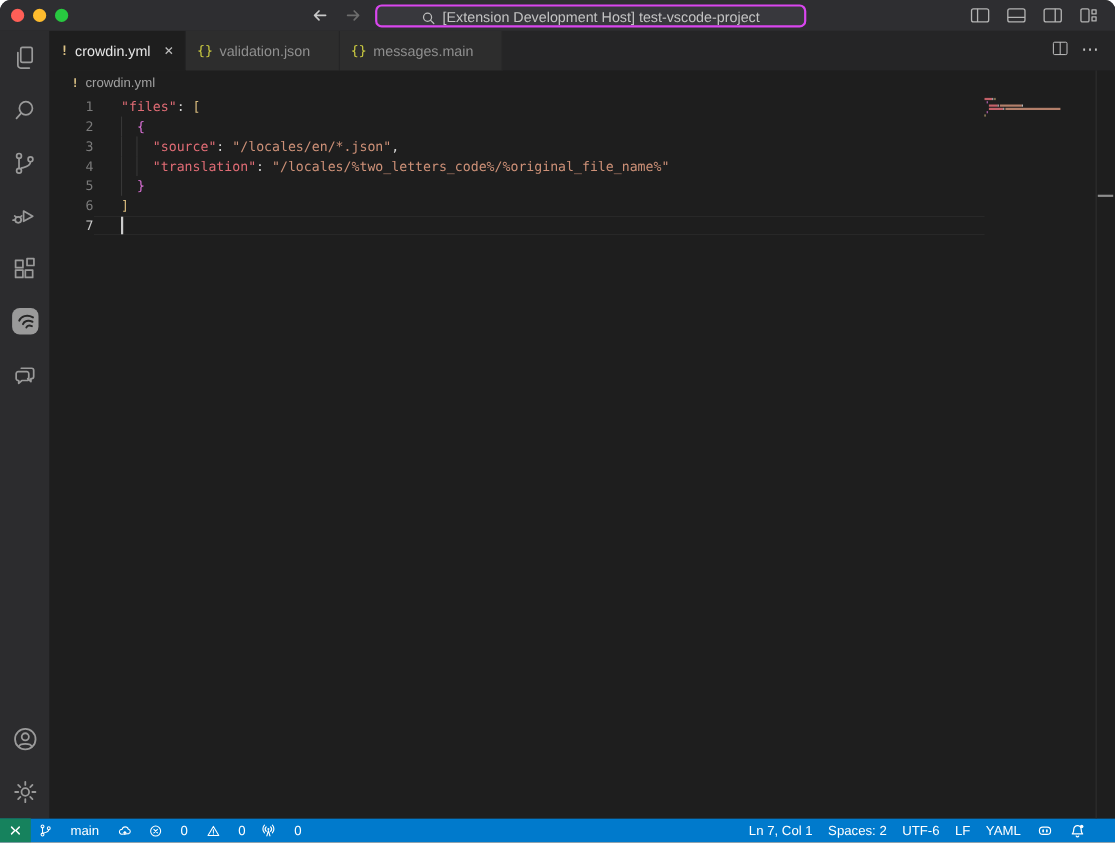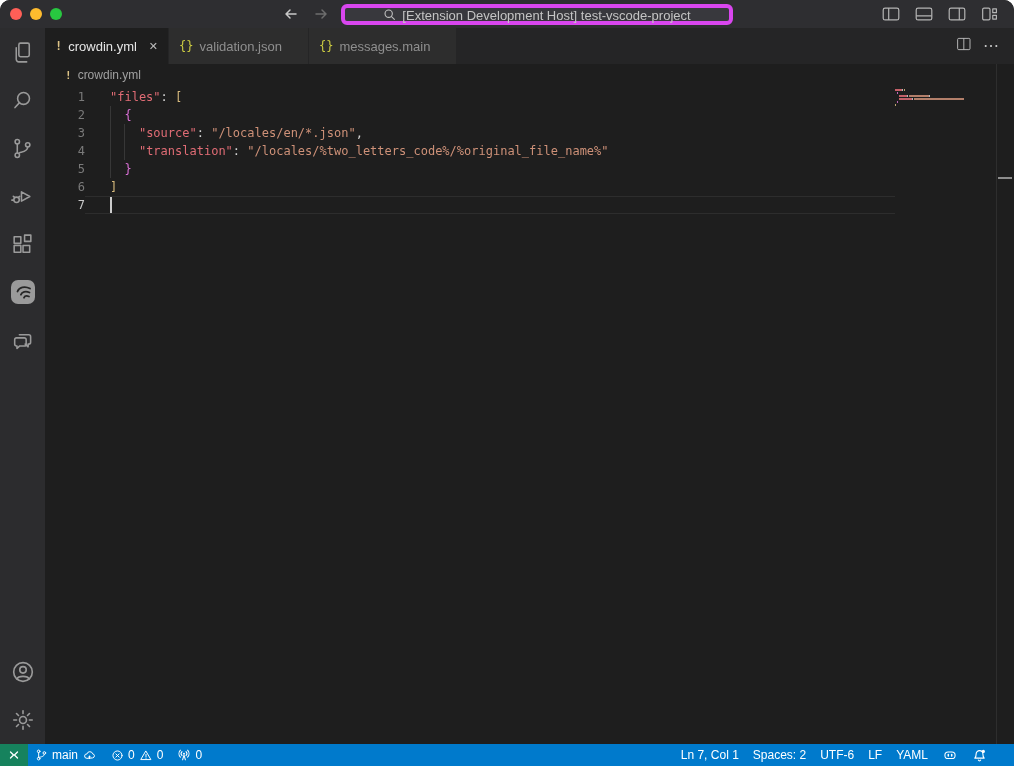--- a/index.html
+++ b/index.html
@@ -15,22 +15,22 @@
   .tl{width:12px;height:12px;border-radius:50%;}
   .tl.close{background:#ff5f57;}
   .tl.min{background:#febc2e;}
   .tl.zoom{background:#28c840;}
   .titlebar-center{position:absolute;left:50%;top:0;height:28px;transform:translateX(-50%);
     display:flex;align-items:center;gap:10px;}
   .nav-arrow{width:20px;height:20px;display:flex;align-items:center;justify-content:center;}
   .nav-arrow svg{stroke:#c9c9c9;fill:none;stroke-width:1.5;stroke-linecap:round;stroke-linejoin:round;}
   .nav-arrow.disabled svg{stroke:#6d6d6d;}
   .command-center{
-    width:392px;height:21px;background:#38383d;border:4px solid #d946ef;border-radius:6px;
-    display:flex;align-items:flex-start;justify-content:center;gap:6px;color:#c4c4c4;font-size:13px;
+    width:392px;height:21px;background:#38383d;border:2px solid #d946ef;border-radius:6px;
+    display:flex;align-items:flex-end;justify-content:center;gap:6px;color:#c4c4c4;font-size:13px;
   }
   .command-center svg{stroke:#bdbdbd;fill:none;stroke-width:1.4;stroke-linecap:round;}
   .titlebar-right{margin-left:auto;display:flex;align-items:center;gap:9px;padding-right:12px;}
   .tb-icon{width:24px;height:24px;display:flex;align-items:center;justify-content:center;}
   .tb-icon svg{stroke:#b4b4b4;fill:none;stroke-width:1.3;stroke-linejoin:round;}
   
   .main{display:flex;height:716px;}
   .activitybar{width:45px;background:#2c2c2e;display:flex;flex-direction:column;justify-content:space-between;}
   .ab-group{display:flex;flex-direction:column;}
   .ab-item{width:45px;height:48px;display:flex;align-items:center;justify-content:center;}
@@ -66,21 +66,21 @@
   .cursor{position:absolute;left:25px;top:1px;width:1.5px;height:16px;background:#cccccc;}
   .minimap{position:absolute;top:3px;right:47px;width:72px;opacity:.85;}
   .mm-row{height:2px;margin-bottom:1px;white-space:nowrap;font-size:0;}
   .mm-seg{display:inline-block;height:2px;}
   .ruler-border{position:absolute;top:0;bottom:0;right:17px;width:1px;background:#2e2e2e;}
   .cursor-mark{position:absolute;top:113px;right:2px;width:14px;height:2px;background:#8d8d8d;}
   
   .statusbar{height:22px;background:#007acc;display:flex;align-items:stretch;color:#ffffff;font-size:12px;}
   .sb-left,.sb-right{display:flex;align-items:stretch;}
   .sb-right{margin-left:auto;padding-right:20px;}
-  .sb-item{display:flex;align-items:center;gap:4px;padding:0 7px;}
+  .sb-item{display:flex;align-items:center;gap:16px;padding:0 7px;}
   .sb-item svg{stroke:#ffffff;fill:none;stroke-width:1.2;stroke-linecap:round;stroke-linejoin:round;}
   .sb-remote{width:28px;background:#16825d;display:flex;align-items:center;justify-content:center;}
   .sb-remote svg{stroke:#ffffff;fill:none;stroke-width:1.5;stroke-linecap:round;stroke-linejoin:round;}
 </style>
 </head>
 <body>
 
 <div id="window">
 
   <div class="titlebar">

